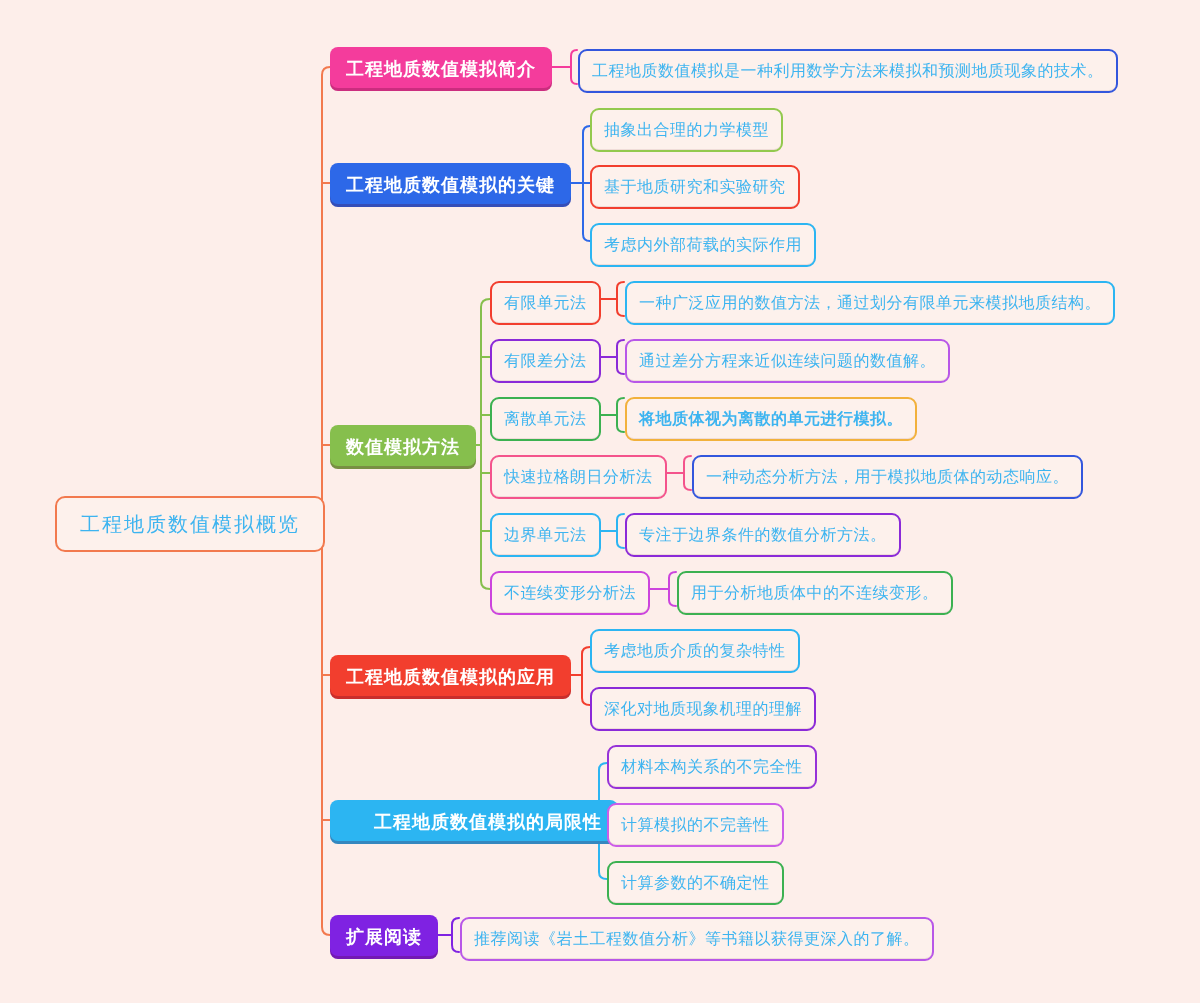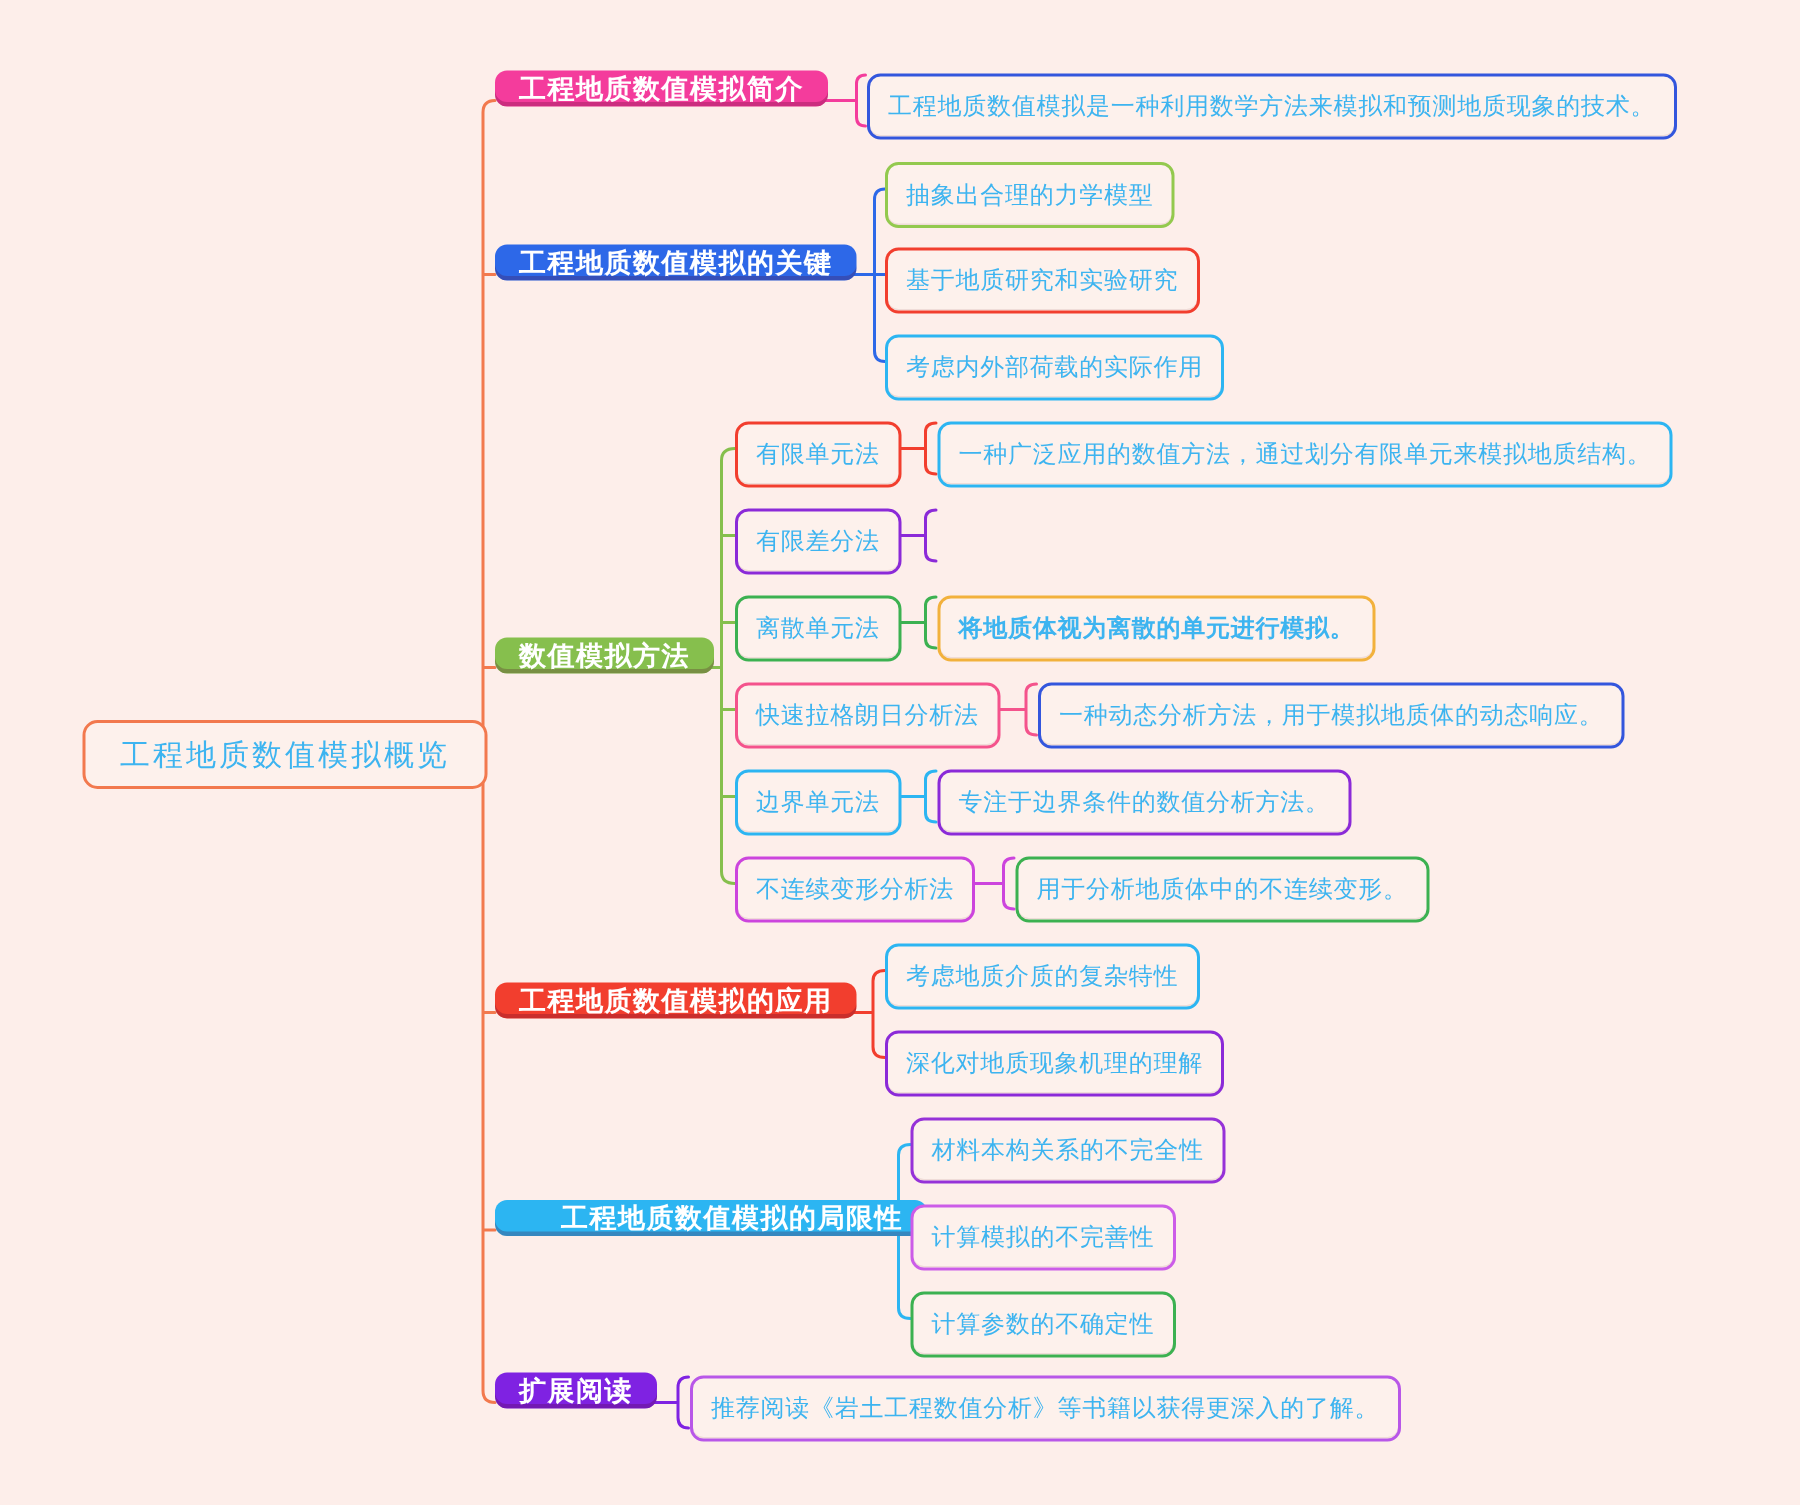--- a/index.html
+++ b/index.html
@@ -11,27 +11,27 @@
   }
   #canvas{position:absolute;left:0;top:0;width:1200px;height:1003px;}
   #wires{position:absolute;left:0;top:0;z-index:1;}
   .node{
     position:absolute;z-index:2;
     display:flex;align-items:center;justify-content:center;
     white-space:nowrap;box-sizing:border-box;
     color:#3db4f0;
   }
   .root{
-    height:46px;padding:0 23px;
+    height:56px;padding:0 23px;
     border:2px solid #f2794e;border-radius:10px;
     background:#fdf1ec;
-    font-size:20px;letter-spacing:2px;
+    font-size:20px;letter-spacing:2px;margin-top:16px;
   }
   .branch{
-    height:24px;padding:0 16px;
+    height:44px;padding:0 16px;
     border-radius:8px;
     color:#ffffff;font-weight:bold;font-size:18px;letter-spacing:1px;
     box-shadow:inset 0 -3px 0 rgba(80,0,40,0.25);
   }
   .leaf{
     height:44px;padding:0 12px;
     border:2px solid;border-radius:9px;
     background:#fdf1ec;
     font-size:16px;letter-spacing:0.5px;
     box-shadow:inset 0 -1px 0 rgba(120,40,40,0.10);
@@ -79,20 +79,21 @@
   <div class="node leaf" style="left:590px;top:108px;border-color:#93c94e;">抽象出合理的力学模型</div>
   <div class="node leaf" style="left:590px;top:165px;border-color:#f23e2e;">基于地质研究和实验研究</div>
   <div class="node leaf" style="left:590px;top:223px;border-color:#2cb5f2;">考虑内外部荷载的实际作用</div>
 
   <div class="node branch" style="left:330px;top:425px;background:#86bf4d;">数值模拟方法</div>
 
   <div class="node leaf" style="left:490px;top:281px;border-color:#f23e2e;">有限单元法</div>
   <div class="node leaf" style="left:625px;top:281px;border-color:#2cb5f2;">一种广泛应用的数值方法，通过划分有限单元来模拟地质结构。</div>
 
   <div class="node leaf" style="left:490px;top:339px;border-color:#8b2ad8;">有限差分法</div>
+  <div class="node leaf" style="left:625px;top:339px;border-color:#b857e8;">通过差分方程来近似连续问题的数值解。</div>
 
   <div class="node leaf" style="left:490px;top:397px;border-color:#3cb151;">离散单元法</div>
   <div class="node leaf" style="left:625px;top:397px;border-color:#f2b13c;font-weight:bold;">将地质体视为离散的单元进行模拟。</div>
 
   <div class="node leaf" style="left:490px;top:455px;border-color:#f4538c;">快速拉格朗日分析法</div>
   <div class="node leaf" style="left:692px;top:455px;border-color:#3356dd;">一种动态分析方法，用于模拟地质体的动态响应。</div>
 
   <div class="node leaf" style="left:490px;top:513px;border-color:#2cb5f2;">边界单元法</div>
   <div class="node leaf" style="left:625px;top:513px;border-color:#8b2ad8;">专注于边界条件的数值分析方法。</div>
 

